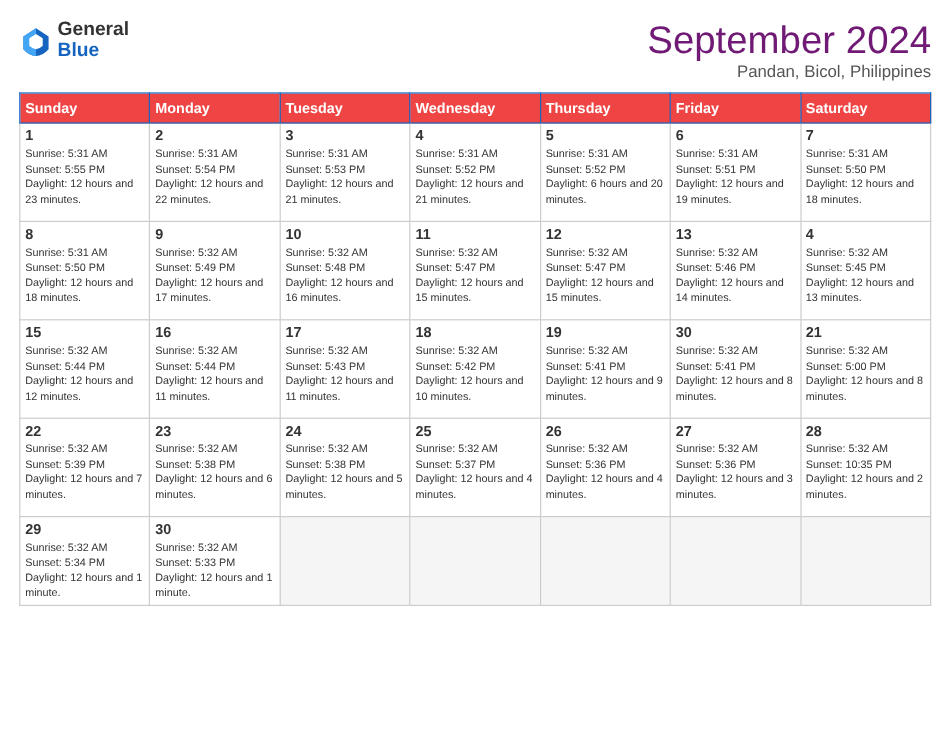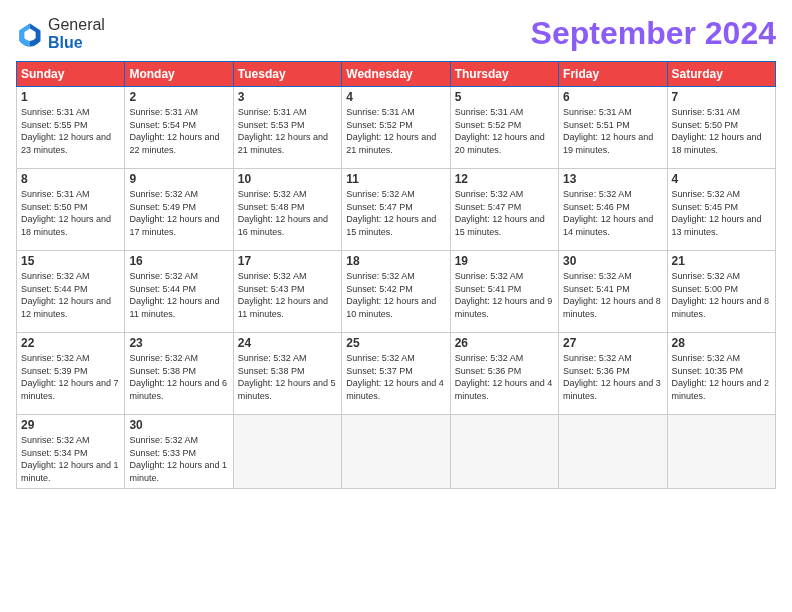--- a/index.html
+++ b/index.html
@@ -28,22 +28,22 @@
     }
     .logo-icon {
       width: 28px;
       height: 28px;
     }
     .title-block {
       text-align: right;
     }
     .month-title {
       font-size: 32px;
-      font-weight: bold;
-      color: #8b5cf6;
+      font-weight: normal;
+      color: #701a75;
       line-height: 1.1;
     }
     .location {
       font-size: 14px;
       color: #555;
     }
     .calendar {
       width: 100%;
       border-collapse: collapse;
       font-size: 9.5px;
@@ -89,26 +89,27 @@
 
 <div class="container">
   <div class="header-row">
     <div class="logo">
       <svg class="logo-icon" viewBox="0 0 40 40">
         <path d="M20 5 L35 15 L35 30 Q28 38 20 38 Q12 38 5 30 L5 15 Z" fill="#1565c0"></path>
         <path d="M20 5 L20 38 Q12 38 5 30 L5 15 Z" fill="#42a5f5"></path>
         <path d="M20 12 L28 17 L28 26 Q24 30 20 30 Q16 30 12 26 L12 17 Z" fill="white"></path>
       </svg>
       <div>
-        <div style="font-size:16px; font-weight:normal; color:#333; line-height:1.1;">General</div>
+        <div style="font-size:16px; font-weight:bold; color:#333; line-height:1.1;">General</div>
         <div style="font-size:16px; font-weight:bold; color:#1565c0; line-height:1.1;">Blue</div>
       </div>
     </div>
     <div class="title-block">
       <div class="month-title">September 2024</div>
+      <div class="location">Pandan, Bicol, Philippines</div>
     </div>
   </div>
 
   <table class="calendar">
     <thead>
       <tr>
         <th>Sunday</th>
         <th>Monday</th>
         <th>Tuesday</th>
         <th>Wednesday</th>
@@ -140,21 +141,21 @@
           <td>
         <span class="day-num">4</span>
         <span class="day-detail">Sunrise: 5:31 AM</span><br>
         <span class="day-detail">Sunset: 5:52 PM</span><br>
         <span class="day-detail">Daylight: 12 hours and 21 minutes.</span>
       </td>
           <td>
         <span class="day-num">5</span>
         <span class="day-detail">Sunrise: 5:31 AM</span><br>
         <span class="day-detail">Sunset: 5:52 PM</span><br>
-        <span class="day-detail">Daylight: 12 hours and 20 minutes.</span>
+        <span class="day-detail">Daylight: 6 hours and 20 minutes.</span>
       </td>
           <td>
         <span class="day-num">6</span>
         <span class="day-detail">Sunrise: 5:31 AM</span><br>
         <span class="day-detail">Sunset: 5:51 PM</span><br>
         <span class="day-detail">Daylight: 12 hours and 19 minutes.</span>
       </td>
           <td>
         <span class="day-num">7</span>
         <span class="day-detail">Sunrise: 5:31 AM</span><br>

